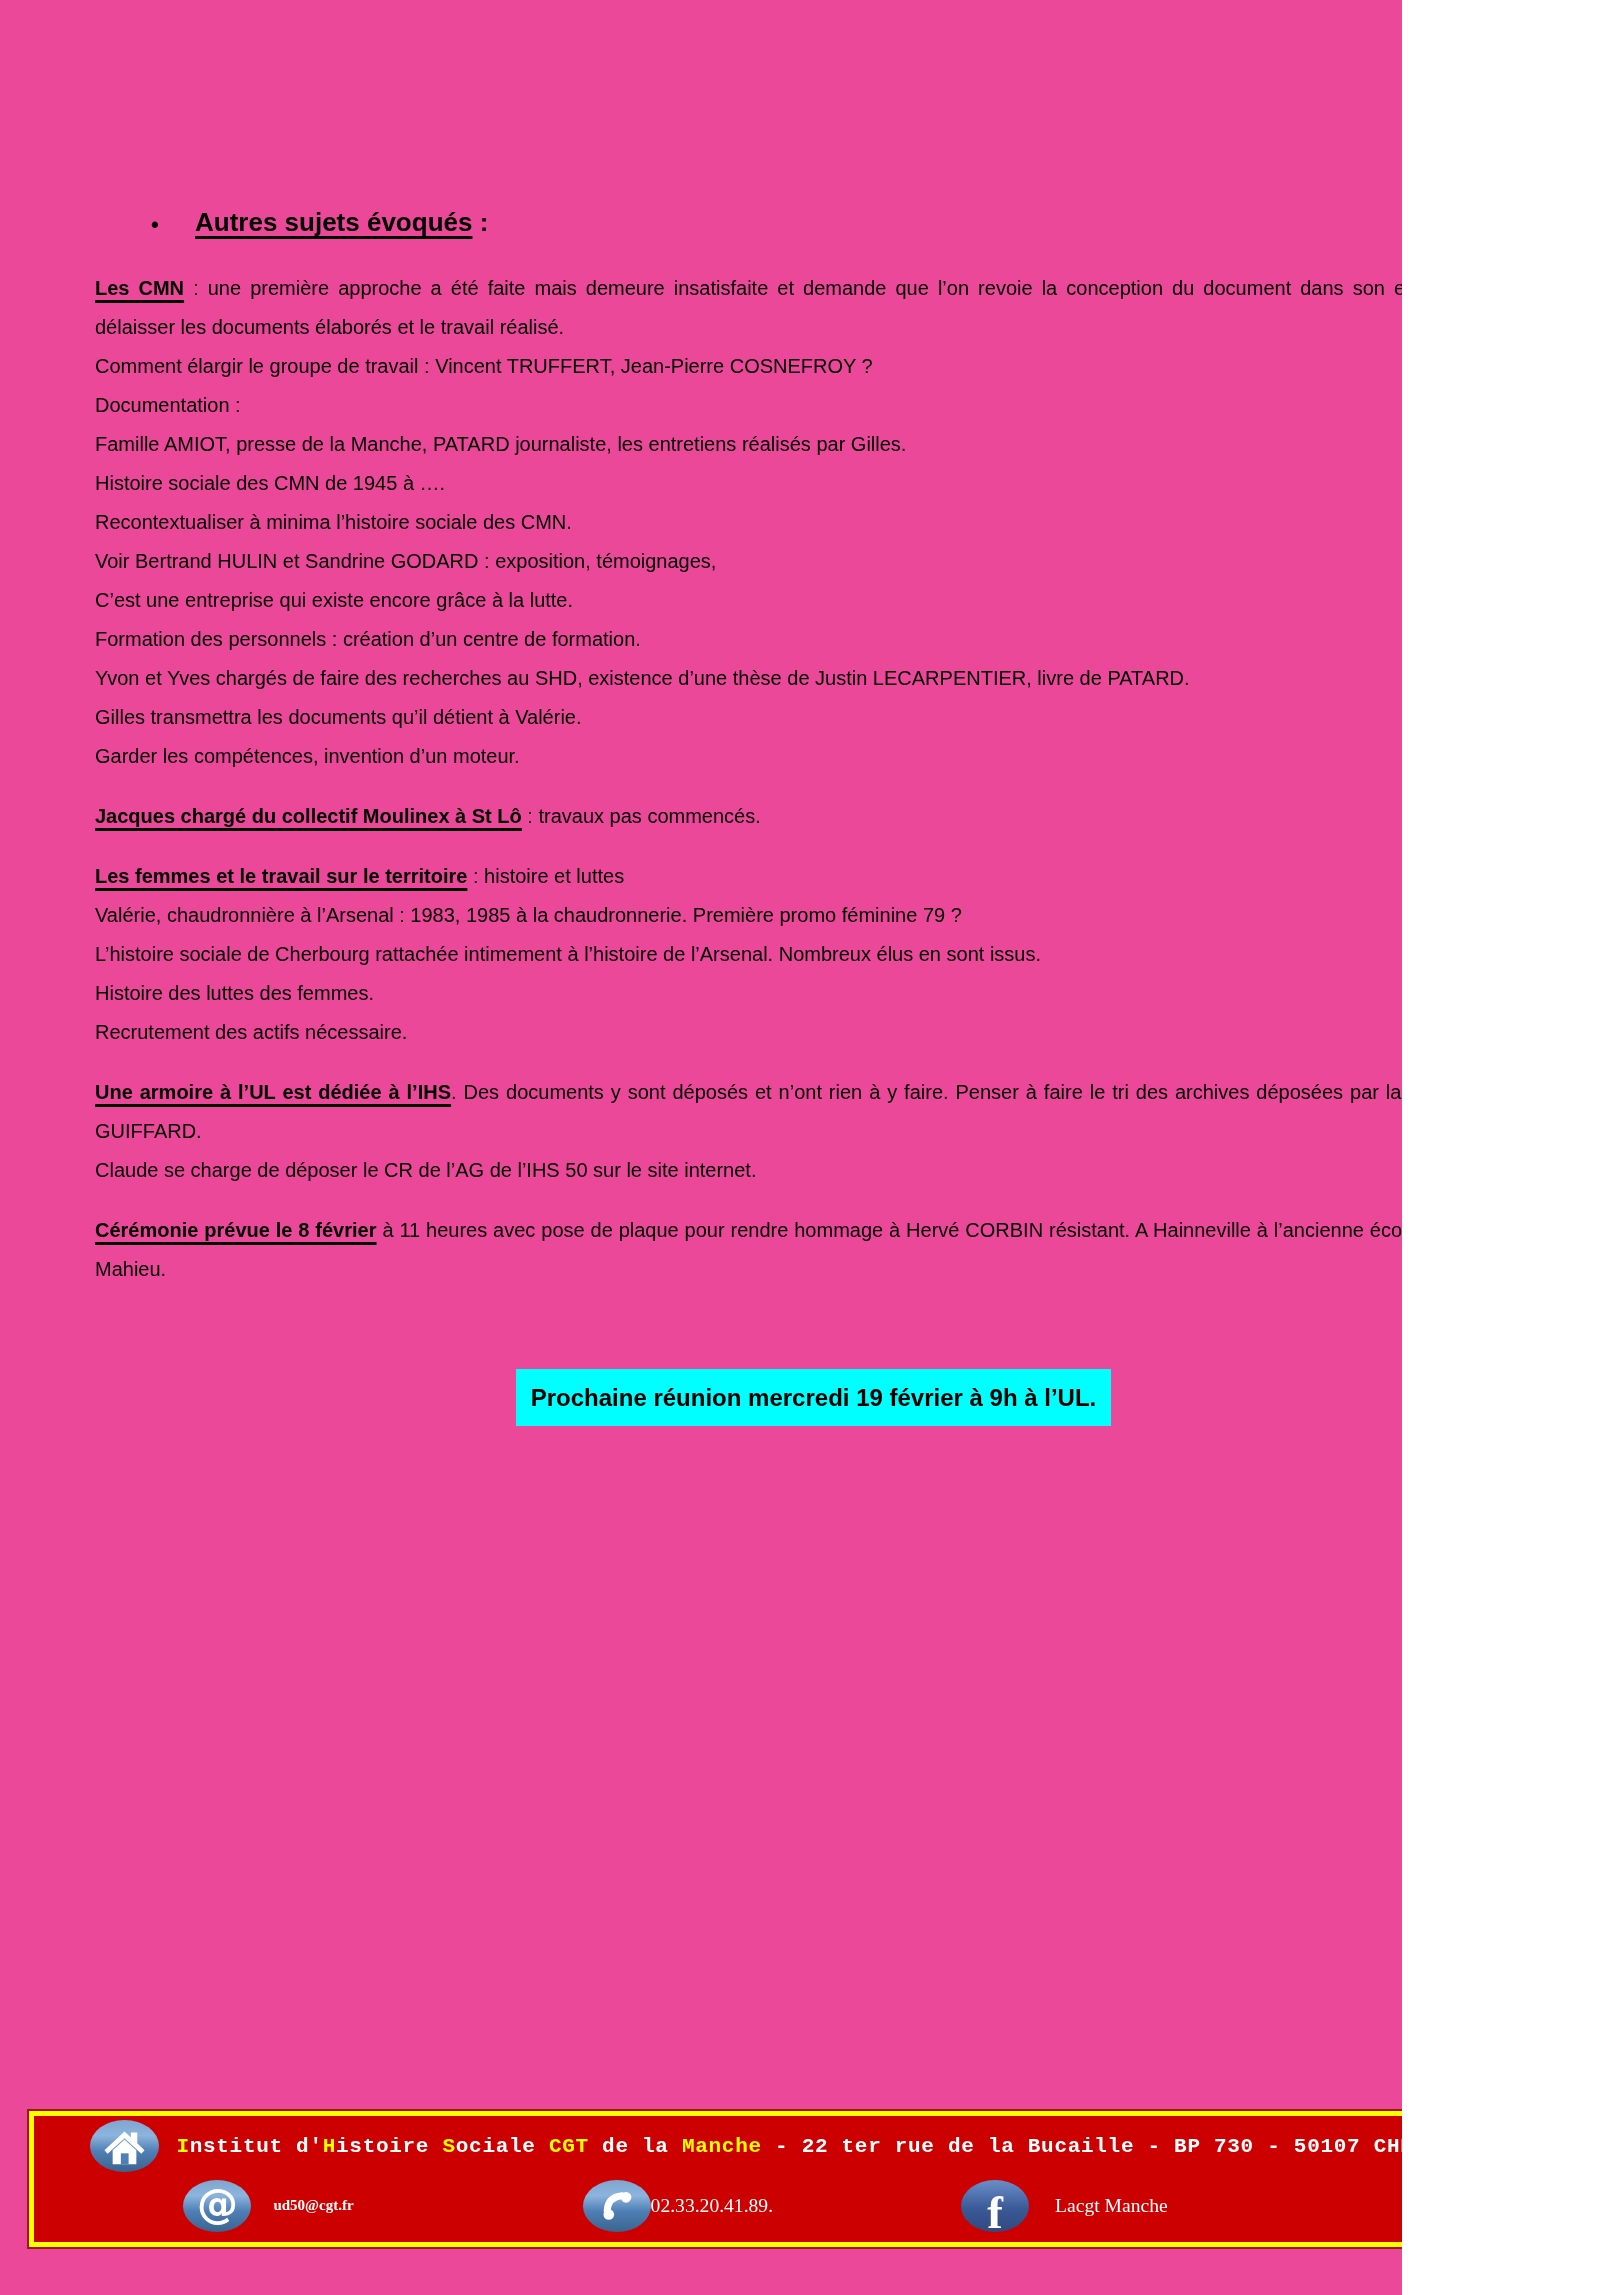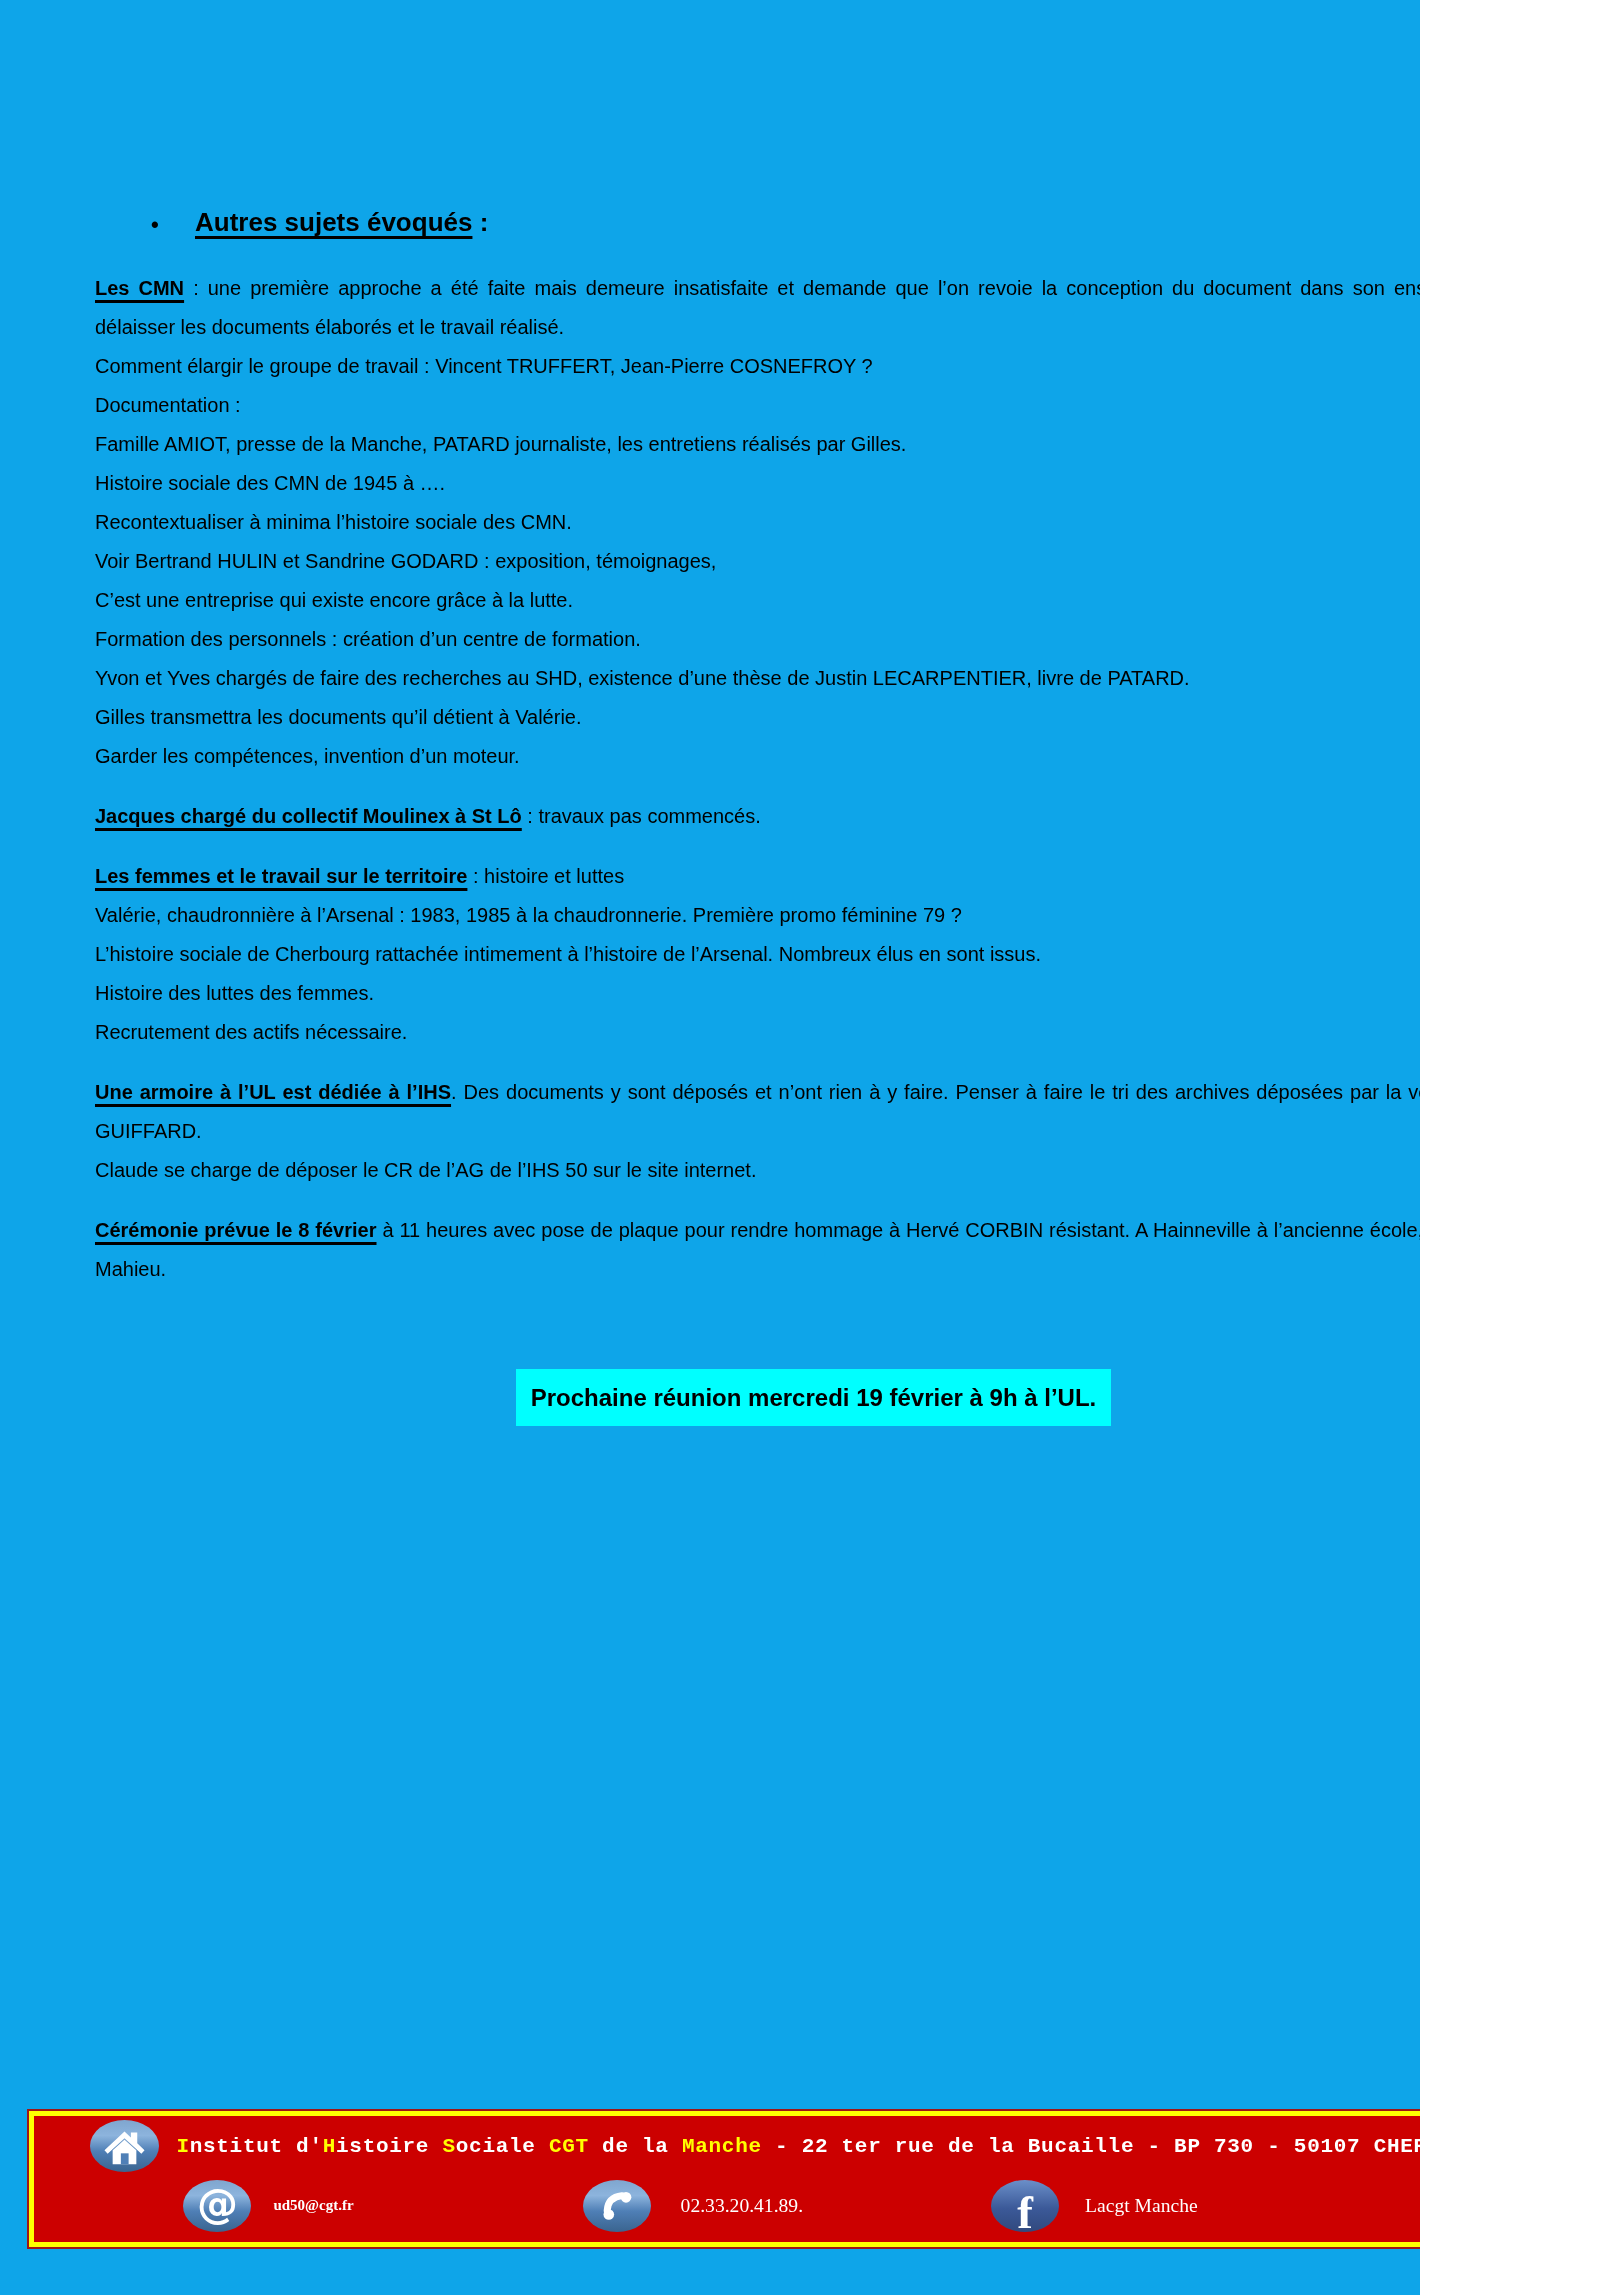--- a/index.html
+++ b/index.html
@@ -1,18 +1,18 @@
 <!DOCTYPE html>
 <html style="font-size:10.5px"><head>
 <meta charset="utf-8">
 <style>
   html,body { margin:0; padding:0; background:#ffffff; }
   .page {
-    position:relative; width:1402px; height:2295px; background:#0ea5e9;
-    font-family:"Liberation Sans", sans-serif; color:#000; overflow:hidden;padding-left:18px;
+    position:relative; width:1402px; height:2295px; background:#ec4899;
+    font-family:"Liberation Sans", sans-serif; color:#000; overflow:hidden;
   }
   .content { position:absolute; left:95px; top:207px; width:1437px; }
 
   
   .heading { margin-left:56px; font-size:26px; font-weight:bold; line-height:31px; margin-bottom:29px; }
   .heading .bullet { display:inline-block; width:44px; font-size:22px; vertical-align:middle; }
   .heading-label { text-decoration:underline; text-decoration-thickness:2.6px; text-underline-offset:5.2px; }
 
   
   .section { margin-bottom:21px; }
@@ -48,21 +48,21 @@
   .icon-oval {
     flex:0 0 auto; width:68px; height:52px; border-radius:50%;
     background:linear-gradient(180deg,#c3d9ee 0%, #7fa6cf 0%, #8db4dd 30%, #4f7fb6 60%, #3a648f 100%);
     display:flex; align-items:center; justify-content:center; overflow:hidden;
   }
   .icon-oval.home { margin-left:56px; width:69px; height:52px; }
   .icon-oval.fb { background:linear-gradient(180deg,#6b8fc9 0%, #3b5998 55%, #31497e 100%); }
   .at-glyph { font-family:"DejaVu Sans", sans-serif; font-weight:bold; font-size:41px; color:#fff; line-height:1; transform:translateY(-1.3px); }
   .fb-glyph { font-family:"Liberation Serif", serif; font-weight:bold; font-size:47px; color:#fff; line-height:1; transform:translateY(6.5px); }
   .g1 { margin-left:149px; } .g1 .footer-contact-text { margin-left:22px; }
-  .g2 { margin-left:229px; } .g2 .footer-contact-text { margin-left:30px; }
+  .g2 { margin-left:229px; } .g2 .footer-contact-text { }
   .g3 { margin-left:188px; } .g3 .footer-contact-text { margin-left:26px; }
 </style>
 </head>
 <body>
 
 <div class="page">
 
   <div class="content">
 
     <div class="heading">

